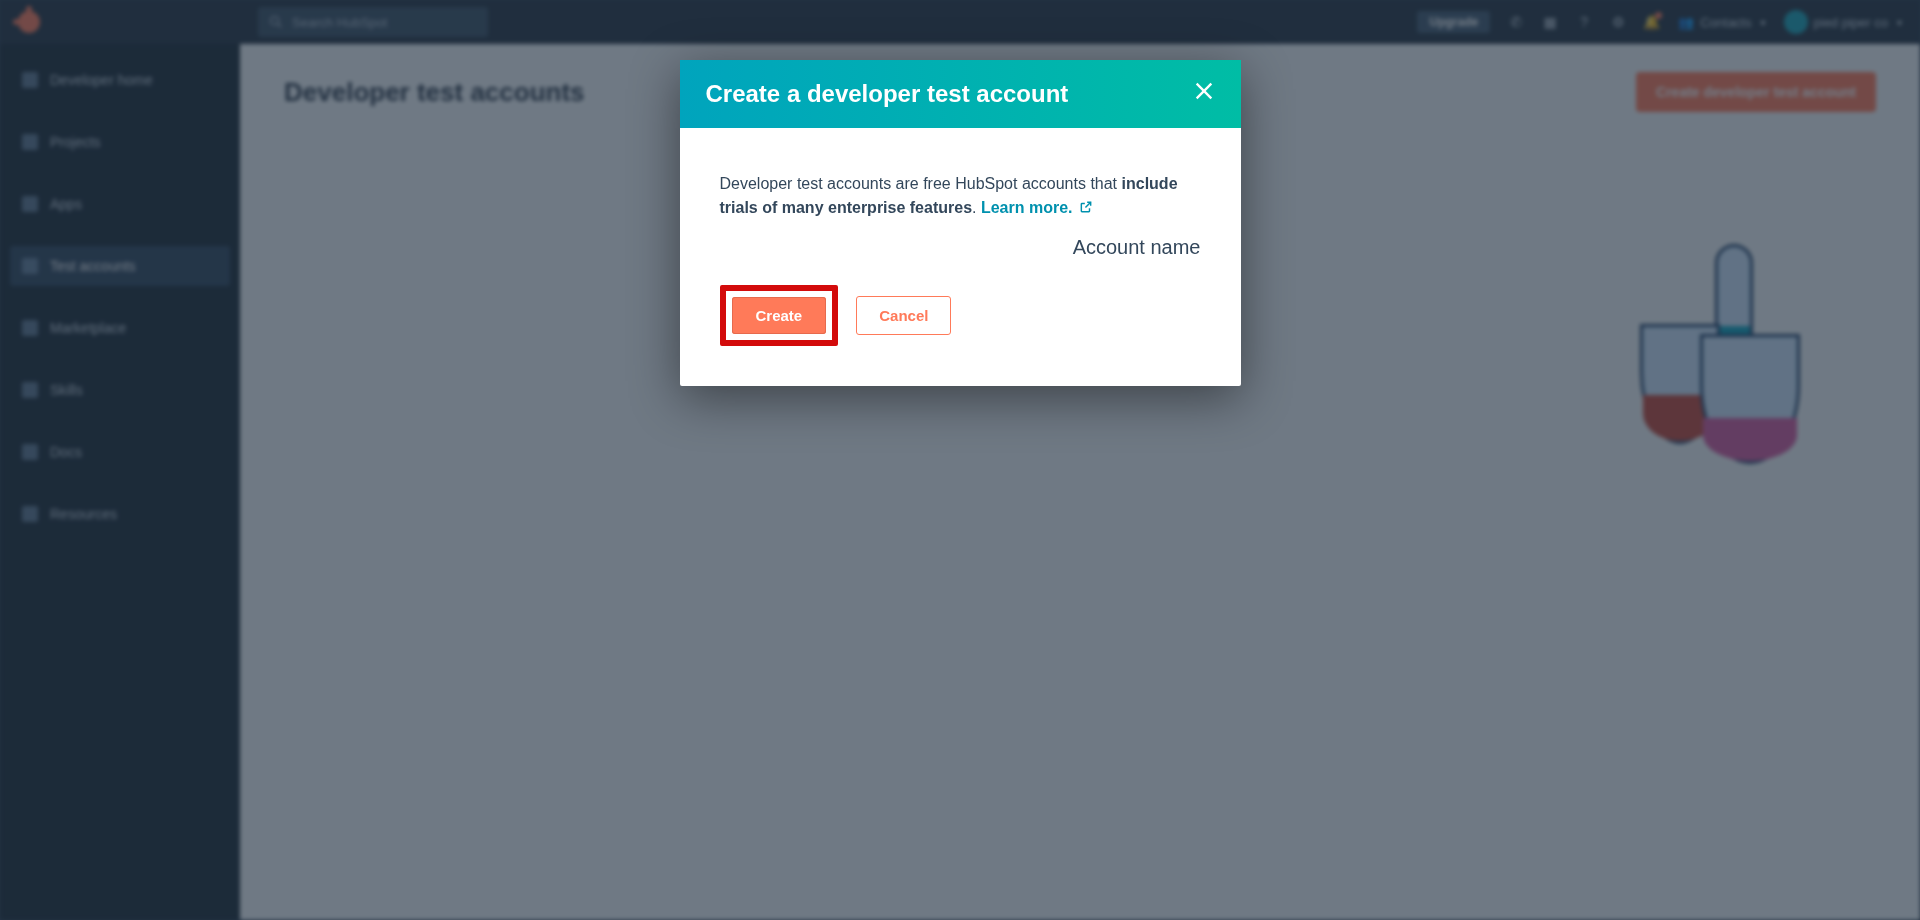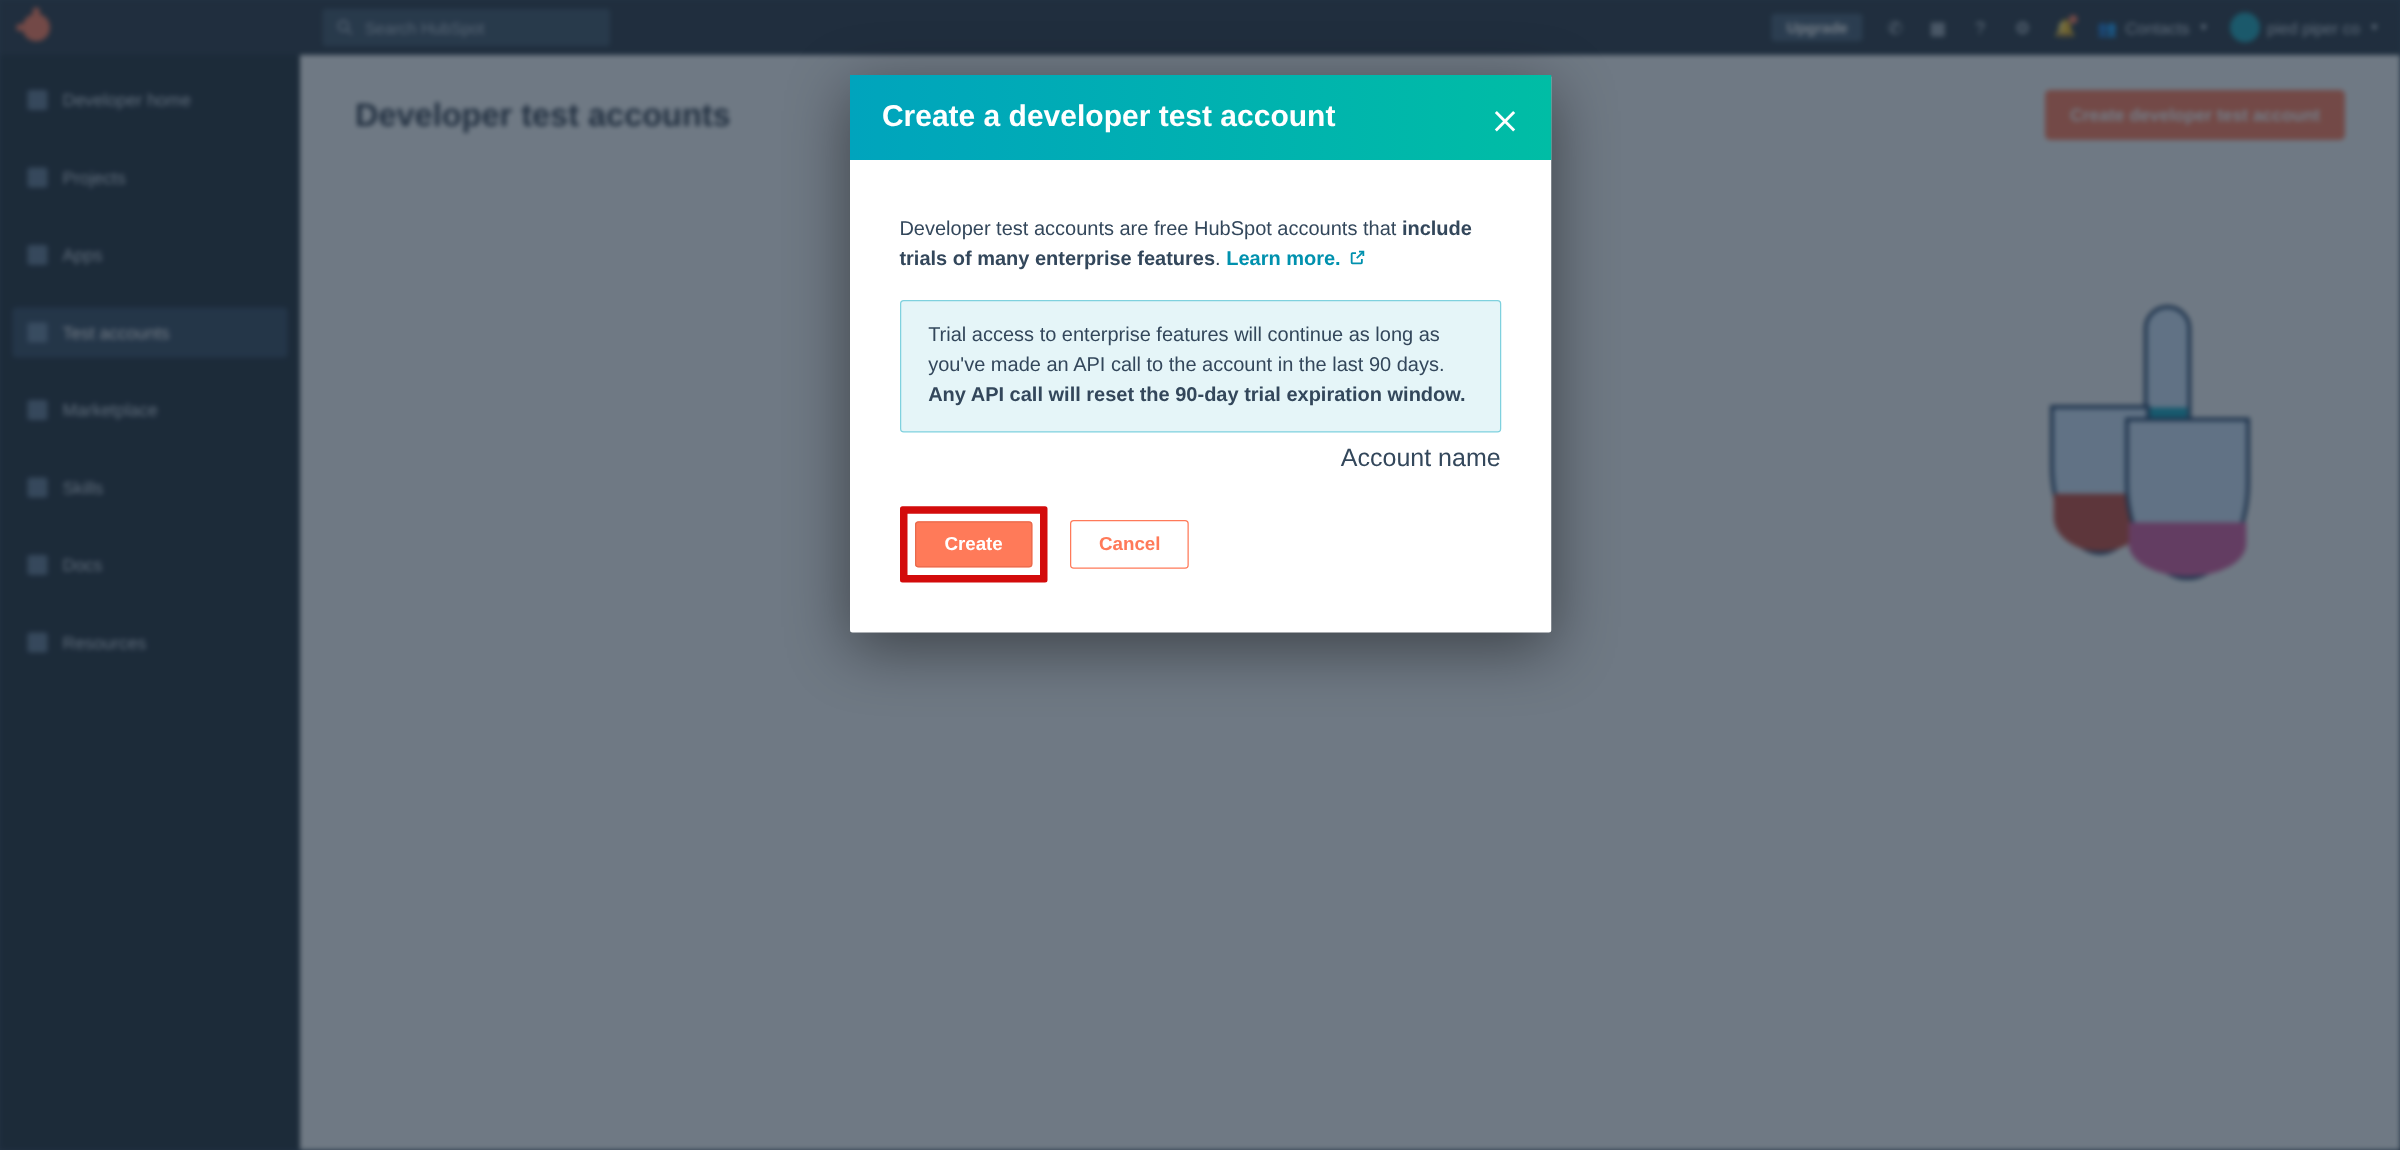--- a/index.html
+++ b/index.html
@@ -130,21 +130,21 @@
     box-shadow:0 12px 50px rgba(0,0,0,0.45);
     overflow:visible;
     font-size:16px;
     color:#33475b;
     height:fit-content;
   }
   .modal-header{
     background:linear-gradient(90deg,var(--hs-teal) 0%,var(--hs-teal2) 100%);
     color:#fff;
     padding:20px 26px;
-    display:flex;align-items:flex-end;justify-content:space-between;
+    display:flex;align-items:flex-start;justify-content:space-between;
   }
   .modal-title{font-size:24px;font-weight:600;}
   .close-x{width:22px;height:22px;cursor:pointer;display:flex;align-items:center;justify-content:center;}
   .close-x svg{width:22px;height:22px;stroke:#fff;stroke-width:2.5;}
 
   .modal-body{padding:28px 40px 40px 40px;}
 
   .desc{line-height:1.5;}
   .desc b{font-weight:600;}
   .learn-link{color:var(--hs-calypso);font-weight:600;text-decoration:none;}
@@ -302,23 +302,20 @@
       <p class="desc">
         <span>Developer test accounts are free HubSpot accounts that </span><b>include trials of many enterprise features</b><span>. </span><a href="#" class="learn-link"><span>Learn more.</span>
           <svg class="ext-ico" viewBox="0 0 24 24" fill="none" stroke="#0091ae" stroke-width="2.5">
             <path d="M14 4h6v6"></path>
               <path d="M20 4l-9 9"></path>
               <path d="M18 14v5a1 1 0 0 1-1 1H5a1 1 0 0 1-1-1V7a1 1 0 0 1 1-1h5"></path>
           </svg>
         </a>
       </p>
 
-      <div class="info-box">
-        <span>Trial access to enterprise features will continue as long as you've made an API call to the account in the last 90 days. </span><b>Any API call will reset the 90-day trial expiration window.</b>
-      </div>
 
       <div class="field-label">Account name</div>
 
       <div class="actions">
         <span class="highlight-frame">
           <button class="btn-primary">Create</button>
         </span>
         <button class="btn-secondary">Cancel</button>
       </div>
     </div>

